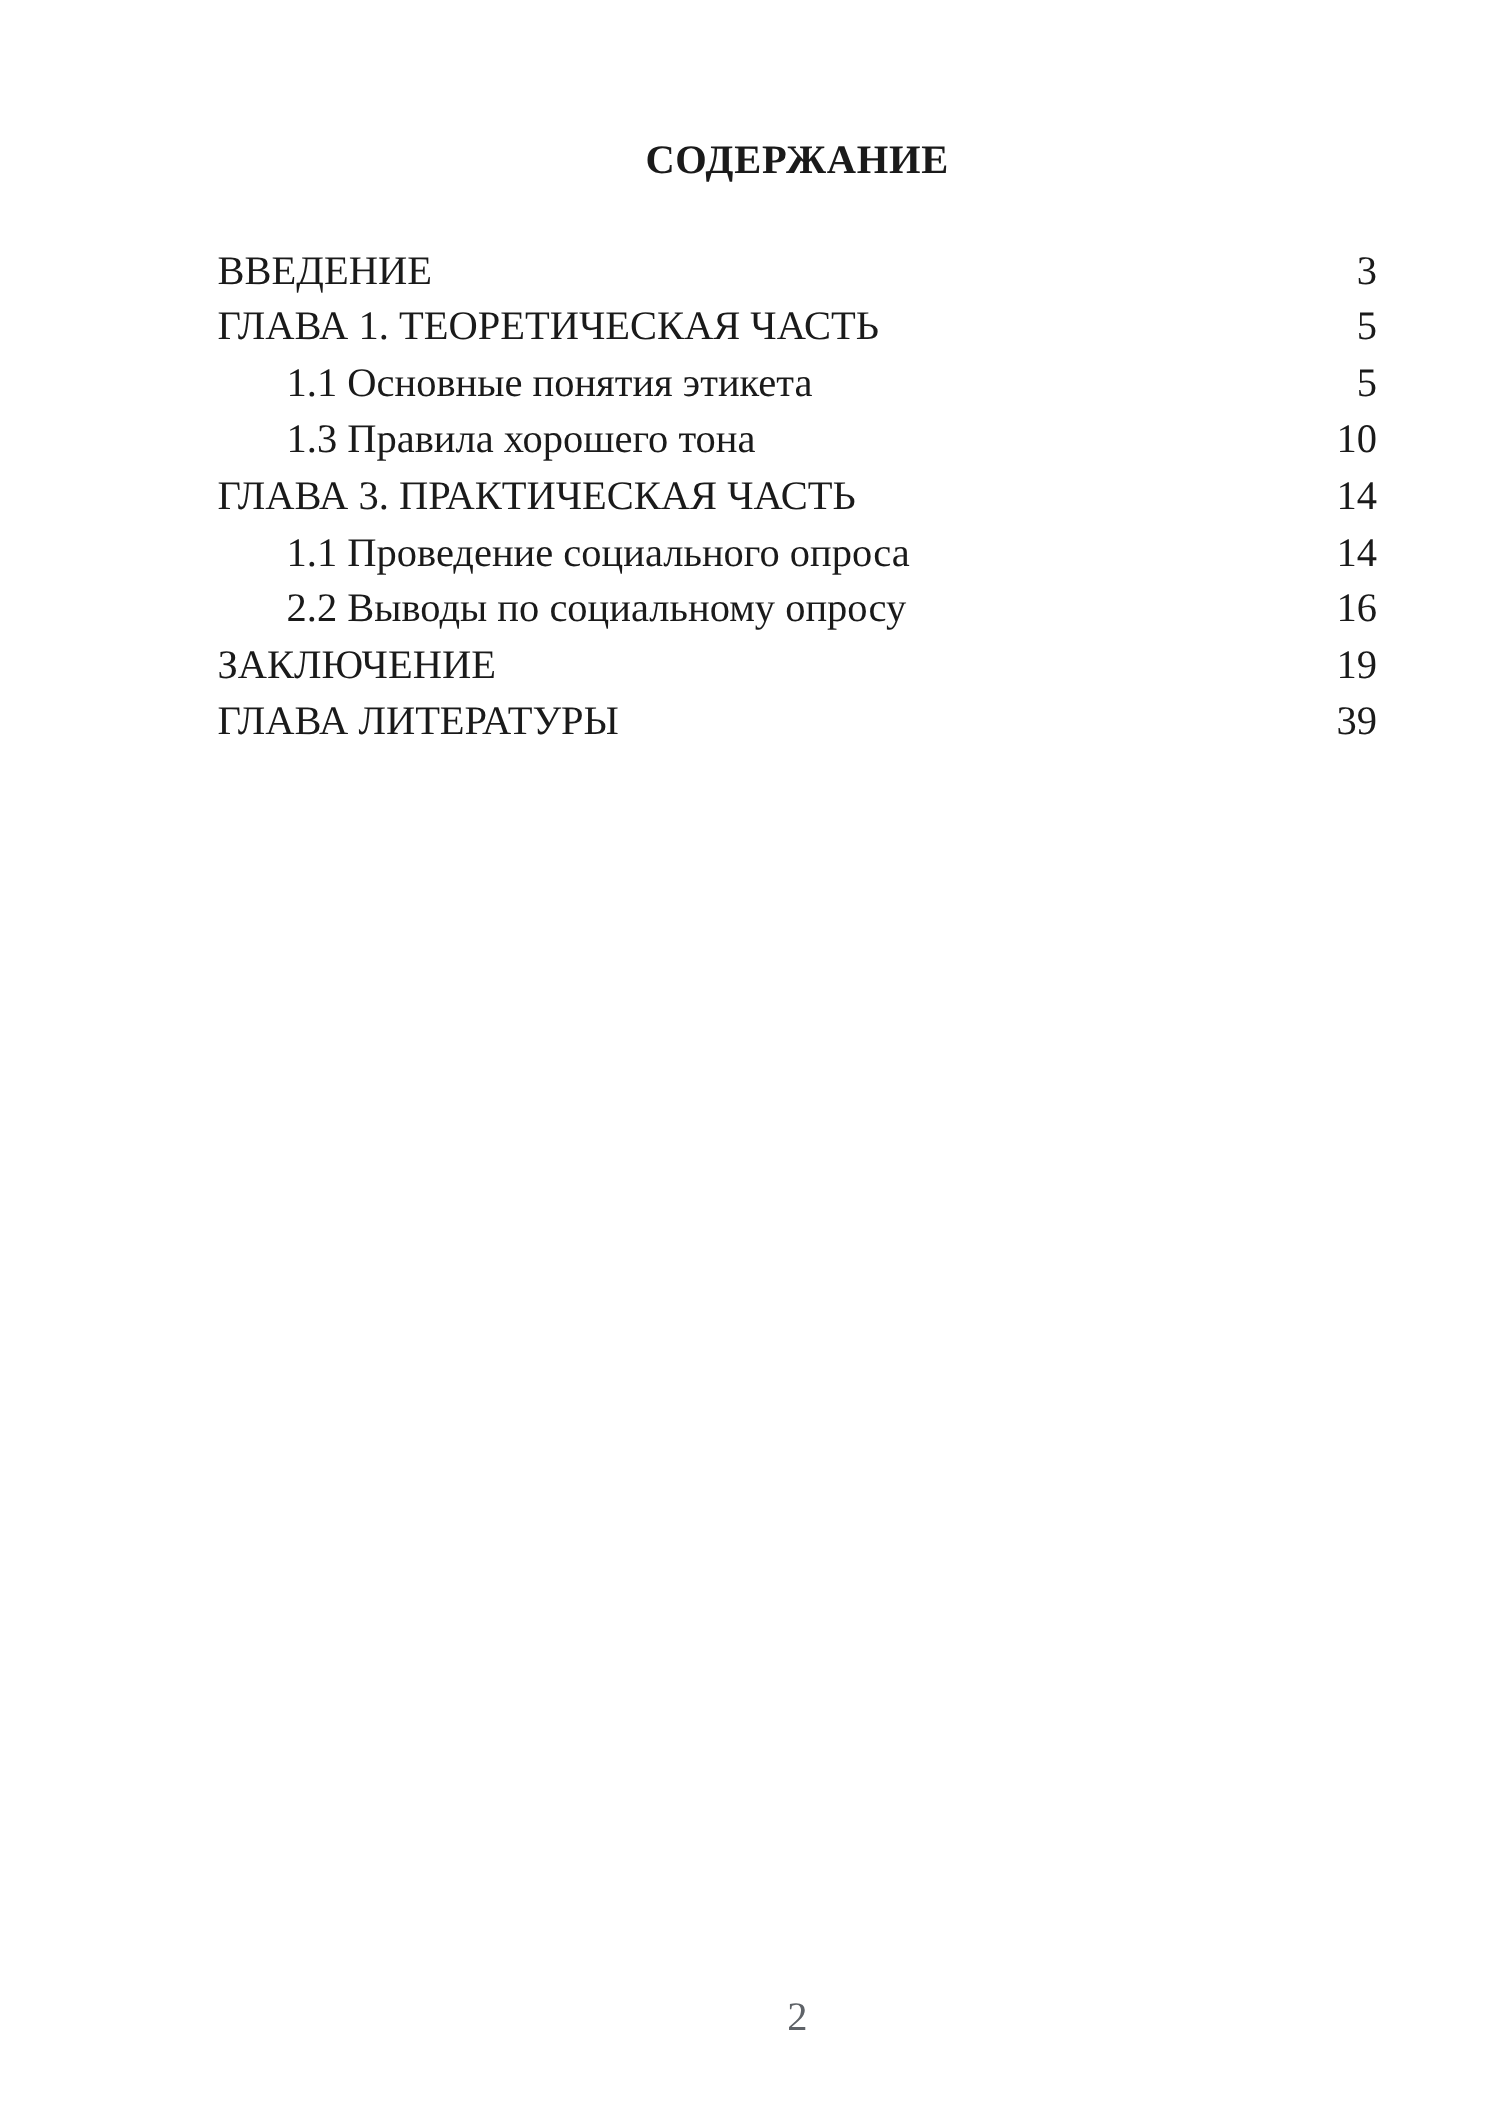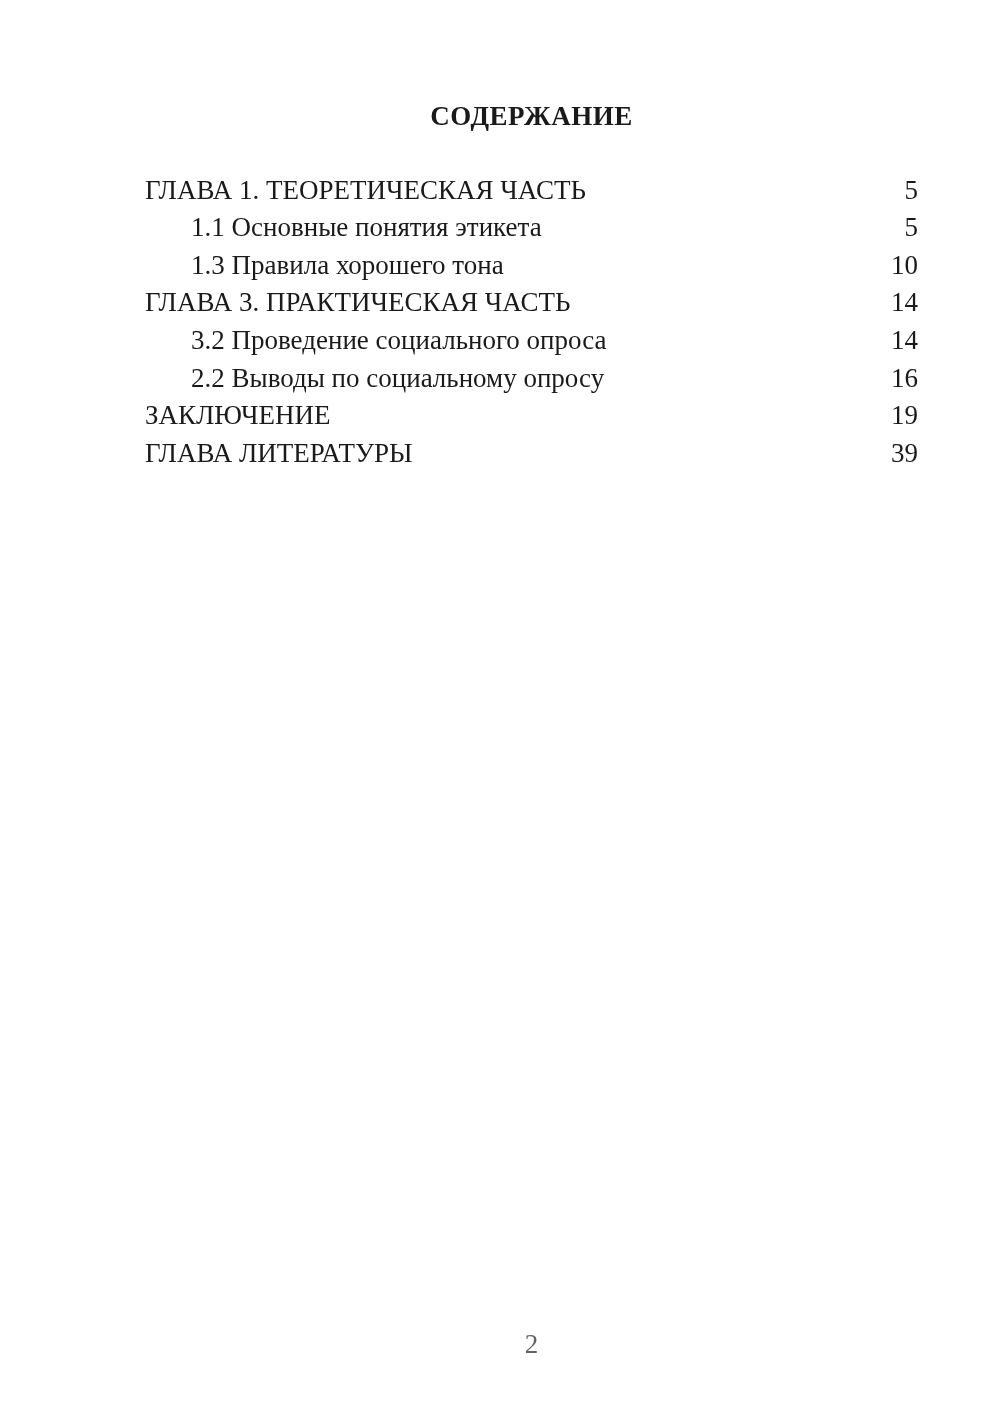--- a/index.html
+++ b/index.html
@@ -13,21 +13,21 @@
     position: relative;
     width: 1000px;
     height: 1414px;
     background: var(--page-bg);
     font-family: "Liberation Serif", "DejaVu Serif", serif;
     color: var(--text-color);
     overflow: hidden;
   }
   .content {
     position: absolute;
-    top: 98px;
+    top: 88px;
     left: 145px;
     right: 82px;
   }
   .doc-title {
     font-size: 27px;
     font-weight: bold;
     line-height: 37.6px;
     text-align: center;
     letter-spacing: 0.5px;
     margin-bottom: 36px;
@@ -56,37 +56,41 @@
   }
 </style>
 </head>
 <body>
 
 <div class="page">
   <div class="content">
     <div class="doc-title">СОДЕРЖАНИЕ</div>
     <div class="toc-list" id="toc-list">
         <div class="toc-row">
+    <span class="toc-label">ВВЕДЕНИЕ</span>
+    <span class="toc-page">3</span>
+  </div>
+        <div class="toc-row">
     <span class="toc-label">ГЛАВА 1. ТЕОРЕТИЧЕСКАЯ ЧАСТЬ</span>
     <span class="toc-page">5</span>
   </div>
         <div class="toc-row indent">
     <span class="toc-label">1.1 Основные понятия этикета</span>
     <span class="toc-page">5</span>
   </div>
         <div class="toc-row indent">
     <span class="toc-label">1.3 Правила хорошего тона</span>
     <span class="toc-page">10</span>
   </div>
         <div class="toc-row">
     <span class="toc-label">ГЛАВА 3. ПРАКТИЧЕСКАЯ ЧАСТЬ</span>
     <span class="toc-page">14</span>
   </div>
         <div class="toc-row indent">
-    <span class="toc-label">3.2 Проведение социального опроса</span>
+    <span class="toc-label">1.1 Проведение социального опроса</span>
     <span class="toc-page">14</span>
   </div>
         <div class="toc-row indent">
     <span class="toc-label">2.2 Выводы по социальному опросу</span>
     <span class="toc-page">16</span>
   </div>
         <div class="toc-row">
     <span class="toc-label">ЗАКЛЮЧЕНИЕ</span>
     <span class="toc-page">19</span>
   </div>

